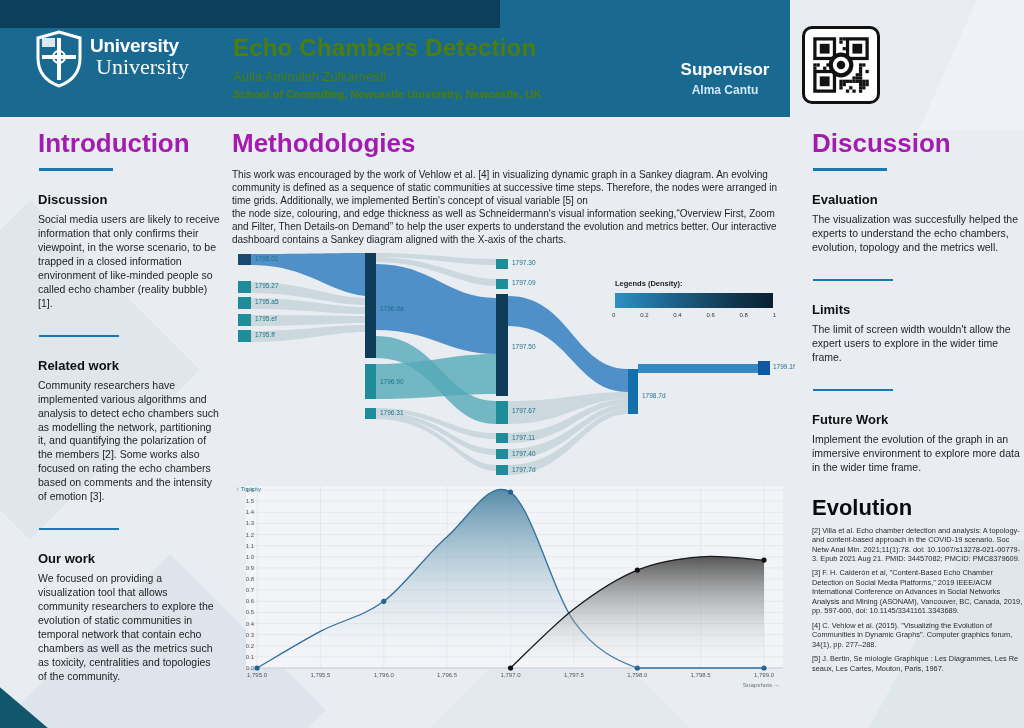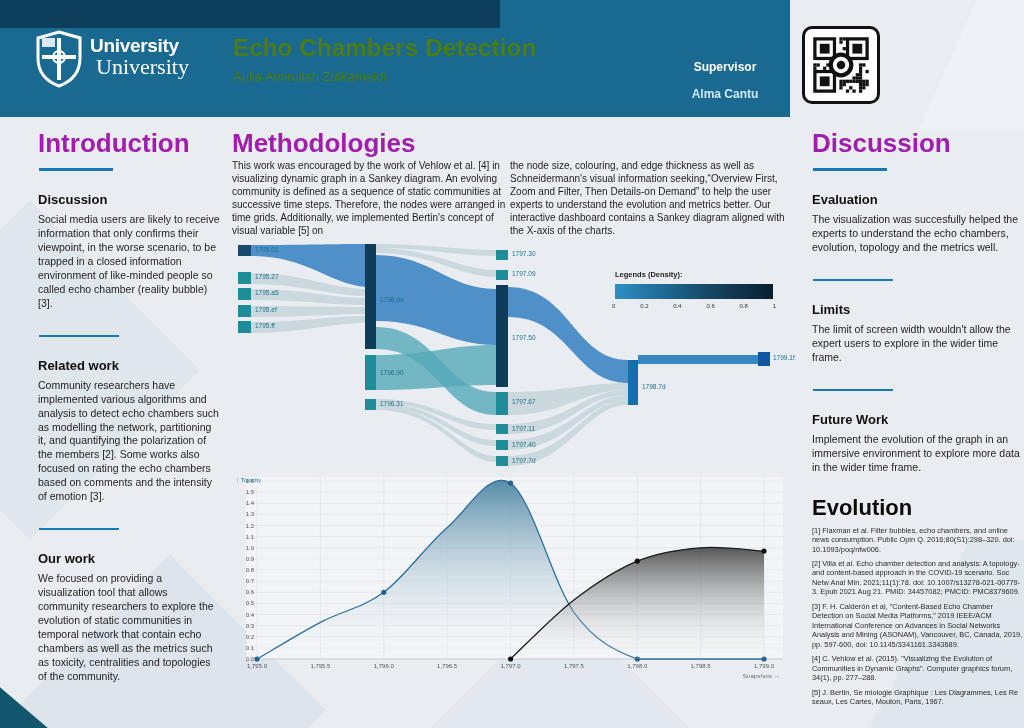--- a/index.html
+++ b/index.html
@@ -20,36 +20,36 @@
   .header-strip{position:absolute;left:0;top:0;width:500px;height:28px;background:#0d3e5c;}
   .logo{position:absolute;left:36px;top:30px;display:flex;align-items:flex-start;color:#fff;}
   .logo-text{margin-left:8px;margin-top:6px;line-height:1;}
   .logo-line1{font-size:19px;font-weight:bold;letter-spacing:-0.3px;}
   .logo-line2{font-family:"Liberation Serif",serif;font-size:22px;margin-top:1px;padding-left:6px;}
   .titleblock{position:absolute;left:233px;top:34px;color:#4d7c0f;}
   .titleblock h1{margin:0;font-size:24px;font-weight:bold;letter-spacing:0.2px;}
   .author{font-size:13px;font-weight:normal;margin-top:7px;}
   .affil{font-size:11px;font-weight:bold;margin-top:4px;}
   .supervisor{position:absolute;left:662px;top:60px;width:126px;text-align:center;color:#fff;}
-  .sup-label{font-size:12px;font-weight:bold;}
-  .sup-name{font-size:12px;font-weight:bold;color:#cfe9f6;margin-top:13px;}
+  .sup-label{font-size:17px;font-weight:bold;}
+  .sup-name{font-size:12px;font-weight:bold;color:#cfe9f6;margin-top:3px;}
   .qr{position:absolute;left:802px;top:26px;background:#fff;border:3px solid #111;
     border-radius:10px;padding:5px;line-height:0;}
   
   .col{position:absolute;top:128px;z-index:1;}
   .col-intro{left:38px;width:182px;}
   .col-method{left:232px;width:556px;}
   .col-right{left:812px;width:212px;}
   h2.section{font-size:26px;font-weight:bold;color:#a21caf;margin:0;}
   .rule{width:74px;height:3px;background:#1878b4;margin:9px 0 0 1px;}
   h3.sub{font-size:13px;font-weight:bold;color:#101010;margin:21px 0 0;}
   p.body{font-size:10.5px;line-height:1.33;color:#1e1e1e;margin:6px 0 0;}
   .divider{width:80px;height:2px;background:#1878b4;margin:24px 0 0 1px;}
   
-  .cols2{display:flex;}
+  .cols2{display:flex;margin-top:9px;flex-direction:column;}
   .cols2 p{flex:1;font-size:10px;line-height:1.31;color:#1e1e1e;margin:0;}
   .sankey{position:relative;width:556px;height:226px;margin-top:5px;text-align:right;}
   .sk-svg{position:absolute;left:0;top:0;}
   .sk-label{position:absolute;font-size:6.5px;color:#19708a;white-space:nowrap;z-index:2;}
   .legend-label{position:absolute;left:383px;top:27px;font-size:7.5px;font-weight:bold;color:#1c1c1c;z-index:2;}
   .legend-bar{position:absolute;left:383px;top:41px;width:158px;height:15px;z-index:2;
     background:linear-gradient(90deg,#2e8fc4 0%,#1b5e85 40%,#123c55 70%,#081f30 100%);}
   .legend-ticks{position:absolute;left:380px;top:60px;width:164px;display:flex;
     justify-content:space-between;font-size:6px;color:#333;z-index:2;}
   .chart{width:551px;height:213px;margin-top:2px;line-height:0;}
@@ -81,20 +81,21 @@
         <rect x="6" y="8" width="13" height="9" fill="#ffffff" opacity="0.85"></rect>
       </svg>
       <div class="logo-text">
         <div class="logo-line1">University</div>
         <div class="logo-line2">University</div>
       </div>
     </div>
     <div class="titleblock">
       <h1>Echo Chambers Detection</h1>
       <div class="author">Aulia Amirullah Zulkarneidi</div>
+      <div class="affil">School of Computing, Newcastle University, Newcastle, UK</div>
     </div>
     <div class="supervisor">
       <div class="sup-label">Supervisor</div>
       <div class="sup-name">Alma Cantu</div>
     </div>
     <div class="qr"><svg viewBox="0 0 38 38" width="62" height="62">
           <rect x="0" y="0" width="38" height="38" fill="#fff"></rect>
           <rect x="2" y="2" width="14" height="14" fill="#111"></rect>
           <rect x="4" y="4" width="10" height="10" fill="#fff"></rect>
           <rect x="6" y="6" width="6" height="6" fill="#111"></rect>
@@ -147,21 +148,21 @@
           <circle cx="19" cy="19" r="7.6" fill="#111"></circle>
           <circle cx="19" cy="19" r="5" fill="#fff"></circle>
           <circle cx="19" cy="19" r="2.6" fill="#111"></circle>
         </svg></div>
   </div>
 
   <div class="col col-intro">
     <h2 class="section">Introduction</h2>
     <div class="rule"></div>
     <h3 class="sub">Discussion</h3>
-    <p class="body">Social media users are likely to receive information that only confirms their viewpoint, in the worse scenario, to be trapped in a closed information environment of like-minded people so called echo chamber (reality bubble) [3].</p>
+    <p class="body">Social media users are likely to receive information that only confirms their viewpoint, in the worse scenario, to be trapped in a closed information environment of like-minded people so called echo chamber (reality bubble) [1].</p>
     <div class="divider"></div>
     <h3 class="sub">Related work</h3>
     <p class="body">Community researchers have implemented various algorithms and analysis to detect echo chambers such as modelling the network, partitioning it, and quantifying the polarization of the members [2]. Some works also focused on rating the echo chambers based on comments and the intensity of emotion [3].</p>
     <div class="divider"></div>
     <h3 class="sub">Our work</h3>
     <p class="body">We focused on providing a visualization tool that allows community researchers to explore the evolution of static communities in temporal network that contain echo chambers as well as the metrics such as toxicity, centralities and topologies of the community.</p>
   </div>
 
   <div class="col col-method">
     <h2 class="section">Methodologies</h2>
@@ -330,20 +331,19 @@
     <h3 class="sub">Evaluation</h3>
     <p class="body">The visualization was succesfully helped the experts to understand the echo chambers, evolution, topology and the metrics well.</p>
     <div class="divider"></div>
     <h3 class="sub">Limits</h3>
     <p class="body">The limit of screen width wouldn't allow the expert users to explore in the wider time frame.</p>
     <div class="divider"></div>
     <h3 class="sub">Future Work</h3>
     <p class="body">Implement the evolution of the graph in an immersive environment to explore more data in the wider time frame.</p>
 
     <h2 class="refs">Evolution</h2>
-    <p class="ref">[1] Flaxman et al. Filter bubbles, echo chambers, and online news consumption. Public Opin Q. 2016;80(S1):298–320. doi: 10.1093/poq/nfw006.</p>
     <p class="ref">[2]  Villa et al. Echo chamber detection and analysis: A topology- and content-based approach in the COVID-19 scenario. Soc Netw Anal Min. 2021;11(1):78. doi: 10.1007/s13278-021-00779-3. Epub 2021 Aug 21. PMID: 34457082; PMCID: PMC8379609.</p>
     <p class="ref">[3]  F. H. Calderón et al, "Content-Based Echo Chamber Detection on Social Media Platforms," 2019 IEEE/ACM International Conference on Advances in Social Networks Analysis and Mining (ASONAM), Vancouver, BC, Canada, 2019, pp. 597-600, doi: 10.1145/3341161.3343689.</p>
     <p class="ref">[4]  C. Vehlow et al. (2015). "Visualizing the Evolution of Communities in Dynamic Graphs". Computer graphics forum, 34(1), pp. 277–288.</p>
     <p class="ref">[5]  J. Bertin, Se miologie Graphique : Les Diagrammes, Les Re seaux, Les Cartes, Mouton, Paris, 1967.</p>
   </div>
 
 </div>
 
 </body></html>

